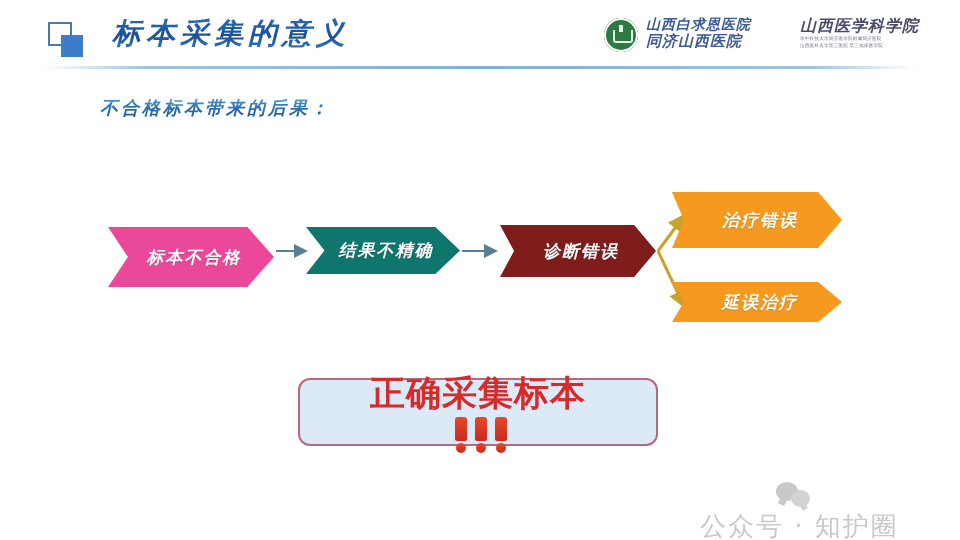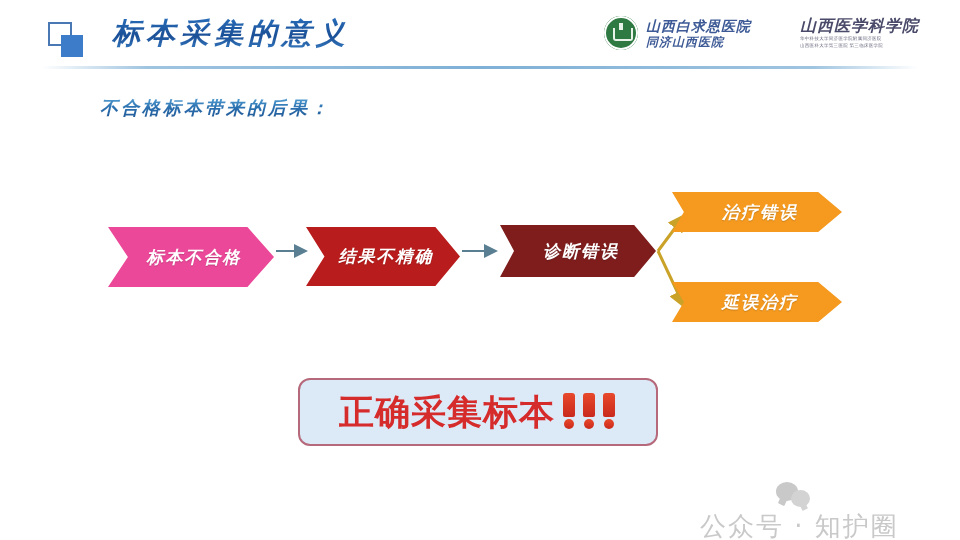--- a/index.html
+++ b/index.html
@@ -108,26 +108,26 @@
     font-size: 14px;
     font-weight: bold;
     font-style: italic;
     color: #3d5a96;
     letter-spacing: 1px;
     font-family: "DejaVu Serif", "Liberation Serif", serif;
     white-space: nowrap;
     line-height: 1.25;
   }
   .logo-line2 {
-    font-size: 12px;
+    font-size: 15px;
     font-weight: bold;
     font-style: italic;
     color: #3d5a96;
     letter-spacing: 1px;
-    font-family: Liberation Sans, sans-serif;
+    font-family: Liberation Mono, monospace;
     white-space: nowrap;
     line-height: 1.25;
   }
   .logo-b .logo-line1 {
     font-size: 16px;
     color: #4a4a6a;
   }
   .logo-sub {
     font-size: 4.5px;
     color: #6b6b80;
@@ -168,25 +168,25 @@
     font-size: 17px;
     font-weight: bold;
     font-style: italic;
     letter-spacing: 2px;
     font-family: "DejaVu Serif", "Liberation Serif", serif;
     text-shadow: 0 1px 1px rgba(0,0,0,0.18);
     white-space: nowrap;
   }
   .chev span { padding-left: 6px; }
   .chev-1 { left: 108px; top: 47px; width: 166px; height: 60px; background: #ec4899; }
-  .chev-2 { left: 306px; top: 47px; width: 154px; height: 59px; background: #b91c1c; }
+  .chev-2 { left: 306px; top: 47px; width: 154px; height: 47px; background: #0f766e; }
   .chev-3 { left: 500px; top: 45px; width: 156px; height: 52px;
             background: #7f1d1d;
             clip-path: polygon(0% 0%, 86% 0%, 100% 50%, 86% 100%, 0% 100%, 9% 50%); }
-  .chev-o1 { left: 672px; top: 12px; width: 170px; height: 40px; background: #f59a1e;
+  .chev-o1 { left: 672px; top: 12px; width: 170px; height: 56px; background: #f59a1e;
              clip-path: polygon(0% 0%, 86% 0%, 100% 50%, 86% 100%, 0% 100%, 7% 50%); }
   .chev-o2 { left: 672px; top: 102px; width: 170px; height: 40px; background: #f59a1e;
              clip-path: polygon(0% 0%, 86% 0%, 100% 50%, 86% 100%, 0% 100%, 7% 50%); }
 
   .connectors {
     position: absolute;
     left: 0; top: 0;
     width: 960px; height: 180px;
     pointer-events: none;
   }
@@ -206,20 +206,21 @@
   }
   .callout-text {
     font-size: 35px;
     font-weight: bold;
     color: #d62b2b;
     letter-spacing: 1px;
     font-family: "DejaVu Sans", "Liberation Sans", sans-serif;
     white-space: nowrap;
     display: flex;
     align-items: center;
+    flex-direction: column;
   }
   .bangs { display: inline-flex; align-items: center; margin-left: 2px; }
   .bang {
     position: relative;
     width: 16px; height: 38px;
     margin-left: 4px;
   }
   .bang i {
     position: absolute;
     left: 2px; top: 0;

